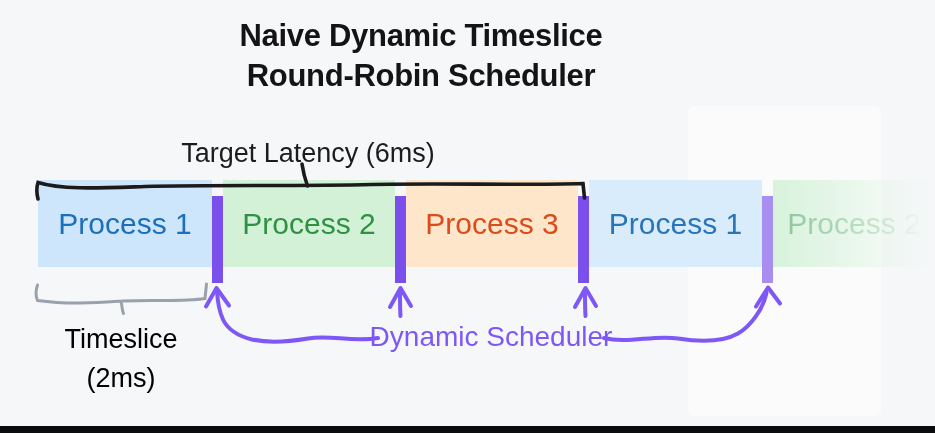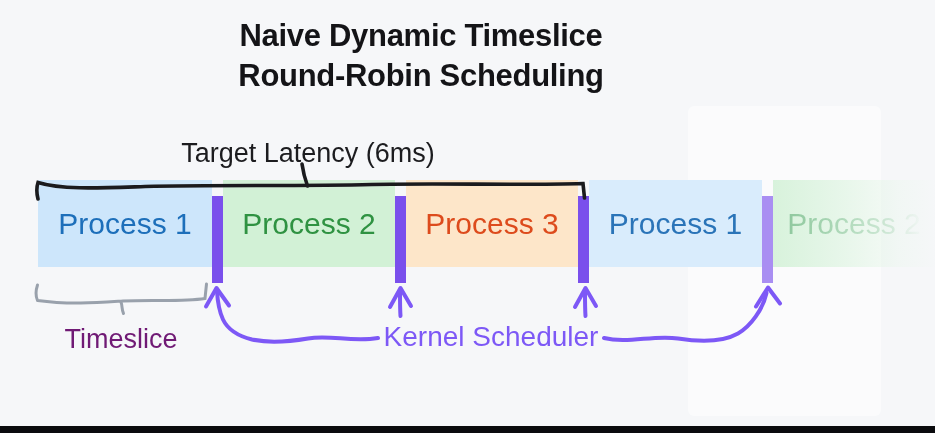--- a/index.html
+++ b/index.html
@@ -39,41 +39,41 @@
   }
   .seg-p2f .fade-label{
     background:linear-gradient(90deg,#8fc89e 0%, rgba(170,214,182,0.55) 70%, rgba(200,230,205,0.08) 100%);
     -webkit-background-clip:text;background-clip:text;color:transparent;
   }
   .divider{position:absolute;top:196px;height:87px;width:11px;background:#7a4fec;}
   .div1{left:212px;} .div2{left:395px;} .div3{left:578px;}
   .div4{left:762px;background:#a98ef2;}
   .timeslice{
     position:absolute;left:21px;top:320px;width:200px;
-    text-align:center;font-size:27px;line-height:39px;color:#701a75;
+    text-align:center;font-size:27px;line-height:39px;color:#000000;
   }
   .kernel-scheduler{
     position:absolute;left:341px;top:321px;width:300px;
     text-align:center;font-size:28px;color:#7d58f6;
   }
   .overlay{position:absolute;left:0;top:0;width:935px;height:433px;pointer-events:none;}
   .bottom-strip{
     position:absolute;left:0;top:426px;width:935px;height:7px;background:#0b0b0e;
   }
 </style>
 </head>
 <body>
 
 <div class="canvas">
 
   <div class="ghost"></div>
 
   <div class="title">
     <div>Naive Dynamic Timeslice</div>
-    <div>Round-Robin Scheduling</div>
+    <div>Round-Robin Scheduler</div>
   </div>
 
   <div class="target-latency">Target Latency (6ms)</div>
 
   <div class="bar-seg seg-p1a">
     <span>Process 1</span>
   </div>
   <div class="divider div1"></div>
   <div class="bar-seg seg-p2">
     <span>Process 2</span>
@@ -86,23 +86,24 @@
   <div class="bar-seg seg-p1b">
     <span>Process 1</span>
   </div>
   <div class="divider div4"></div>
   <div class="bar-seg seg-p2f">
     <span class="fade-label">Process 2</span>
   </div>
 
   <div class="timeslice">
     <div>Timeslice</div>
+    <div>(2ms)</div>
   </div>
 
-  <div class="kernel-scheduler">Kernel Scheduler</div>
+  <div class="kernel-scheduler">Dynamic Scheduler</div>
 
   <svg class="overlay" viewBox="0 0 935 433">
 
     <g stroke="#1b1b1e" stroke-width="3.6" fill="none" stroke-linecap="round">
       <path d="M 38 199 C 36.5 193 36.5 187 38 182.5
                C 62 190 100 188 145 186.5
                C 215 184.5 300 186.5 372 184.5
                C 442 183 525 185.5 583 183.5
                L 584.5 198"></path>
       <path d="M 302 164 C 303 171 305 179 307.5 186"></path>

